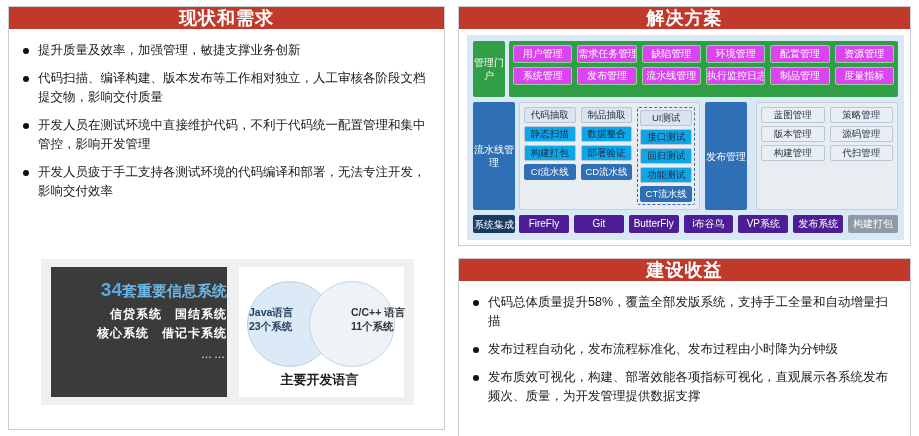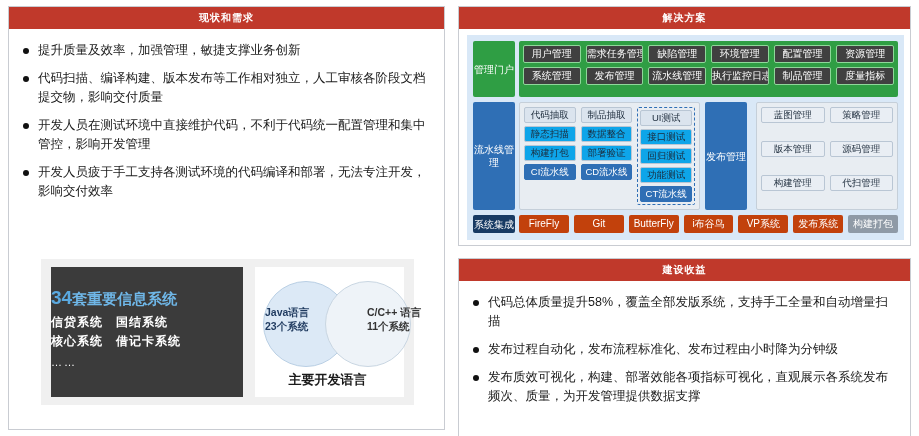--- a/index.html
+++ b/index.html
@@ -7,21 +7,21 @@
     width:919px;height:436px;
     background:#ffffff;
     font-family:"Liberation Sans","DejaVu Sans",sans-serif;
     overflow:hidden;
   }
   .page{position:relative;width:919px;height:436px;}
 
   
   .panel{position:absolute;border:1px solid #c9ccd2;background:#fff;box-sizing:border-box;}
   .panel-title{
-    background:#c0392b;color:#fff;font-size:10px;font-weight:bold;
+    background:#c0392b;color:#fff;font-size:18px;font-weight:bold;
     text-align:center;letter-spacing:1px;line-height:22px;height:22px;
   }
 
   
   #left-panel{left:8px;top:6px;width:437px;height:424px;}
   .bullets{padding:12px 14px 0 14px;}
   .bullet{
     display:flex;align-items:flex-start;margin-bottom:9px;
     font-size:12.5px;color:#1a1a1a;line-height:19px;
   }
@@ -30,23 +30,23 @@
     background:#111;margin:7px 9px 0 0;
   }
   .bullet .txt{flex:1 1 auto;}
 
   
   .left-bottom{
     position:absolute;left:32px;top:252px;width:373px;height:146px;
     background:#f0f0f0;display:flex;
   }
   .sys-box{
-    width:192px;margin:8px 0 8px 10px;background:#3b3b3b;color:#fff;
-    display:flex;flex-direction:column;align-items:flex-start;justify-content:flex-start;
-    padding-top:20px;box-sizing:border-box;
+    width:176px;margin:8px 0 8px 10px;background:#3b3b3b;color:#fff;
+    display:flex;flex-direction:column;align-items:flex-end;justify-content:flex-start;
+    padding-top:12px;box-sizing:border-box;
   }
   .sys-head{font-size:15px;font-weight:bold;color:#6fb7e8;margin-bottom:4px;}
   .sys-head .num{font-size:19px;color:#5aa9e0;}
   .sys-row{font-size:12px;font-weight:bold;line-height:19px;letter-spacing:1px;}
   .sys-dots{font-size:11px;letter-spacing:2px;margin-top:5px;}
 
   .venn-box{
     flex:1 1 auto;position:relative;margin:8px 10px 8px 12px;background:#fff;
   }
   .venn{position:absolute;left:8px;top:14px;width:160px;height:86px;}
@@ -63,31 +63,31 @@
     position:absolute;left:0;right:4px;bottom:8px;text-align:center;
     font-size:13px;font-weight:bold;color:#1a1a1a;
   }
 
   
   #right-top{left:458px;top:6px;width:453px;height:240px;}
   .arch{position:absolute;left:8px;top:28px;width:437px;height:205px;background:#d9e8f7;box-sizing:border-box;padding:6px;}
 
   .arch-row{display:flex;margin-bottom:5px;}
   .side-label{
-    flex:0 0 auto;width:42px;background:#2f9e44;color:#fff;font-size:10px;
+    flex:0 0 auto;width:32px;background:#2f9e44;color:#fff;font-size:10px;
     display:flex;align-items:center;justify-content:center;text-align:center;
     line-height:13px;border-radius:2px;
   }
   .green-block{
     flex:1 1 auto;background:#2f9e44;margin-left:4px;padding:4px;border-radius:2px;
   }
   .chip-row{display:flex;gap:5px;margin-bottom:4px;}
   .chip-row:last-child{margin-bottom:8px;}
   .chip{
-    flex:1 1 0;background:#404040;color:#fff;font-size:10px;text-align:center;
+    flex:1 1 0;background:#d946ef;color:#fff;font-size:10px;text-align:center;
     line-height:16px;height:16px;border:1px solid #8fd79a;border-radius:2px;
     white-space:nowrap;overflow:hidden;
   }
 
   
   .pipe-wrap{display:flex;margin-bottom:5px;}
   .pipe-side{
     flex:0 0 auto;width:42px;background:#2f6fb5;color:#fff;font-size:10px;
     display:flex;align-items:center;justify-content:center;text-align:center;line-height:13px;border-radius:2px;
   }
@@ -99,36 +99,36 @@
     background:#0ea5e9;border:1px solid #b9c6d4;color:#1b2a3a;font-size:9.5px;
     text-align:center;line-height:14px;height:14px;border-radius:2px;white-space:nowrap;overflow:hidden;
   }
   .pcell.head{background:#dbe4ee;}
   .pcell.blue{background:#2f6fb5;color:#fff;border-color:#2f6fb5;}
   .rel-side{
     flex:0 0 auto;width:42px;background:#2f6fb5;color:#fff;font-size:10px;
     display:flex;align-items:center;justify-content:center;text-align:center;line-height:13px;border-radius:2px;
   }
   .rel-main{flex:0 0 auto;width:132px;background:#e8edf2;border:1px solid #c5cfd9;border-radius:2px;padding:4px;margin-left:4px;}
-  .rel-row{display:flex;gap:5px;margin-bottom:18px;}
+  .rel-row{display:flex;gap:5px;margin-bottom:3px;}
   .rel-row:last-child{margin-bottom:0;}
   .rcell{
     flex:1 1 0;background:#e9eef4;border:1px solid #b9c6d4;color:#1b2a3a;font-size:9.5px;
     text-align:center;line-height:14px;height:14px;border-radius:2px;white-space:nowrap;overflow:hidden;
   }
 
   
   .int-row{display:flex;}
   .int-side{
     flex:0 0 auto;width:42px;background:#173a63;color:#fff;font-size:10px;
     display:flex;align-items:center;justify-content:center;text-align:center;line-height:13px;border-radius:2px;
   }
   .int-main{flex:1 1 auto;margin-left:4px;display:flex;gap:5px;}
   .icell{
-    flex:1 1 0;background:#c2410c;color:#fff;font-size:10px;text-align:center;
+    flex:1 1 0;background:#4c1d95;color:#fff;font-size:10px;text-align:center;
     line-height:18px;height:18px;border-radius:2px;white-space:nowrap;overflow:hidden;
   }
   .icell.grey{background:#8f9aa6;}
 
   
   #right-bottom{left:458px;top:258px;width:453px;height:184px;}
 </style>
 </head>
 <body>
 

